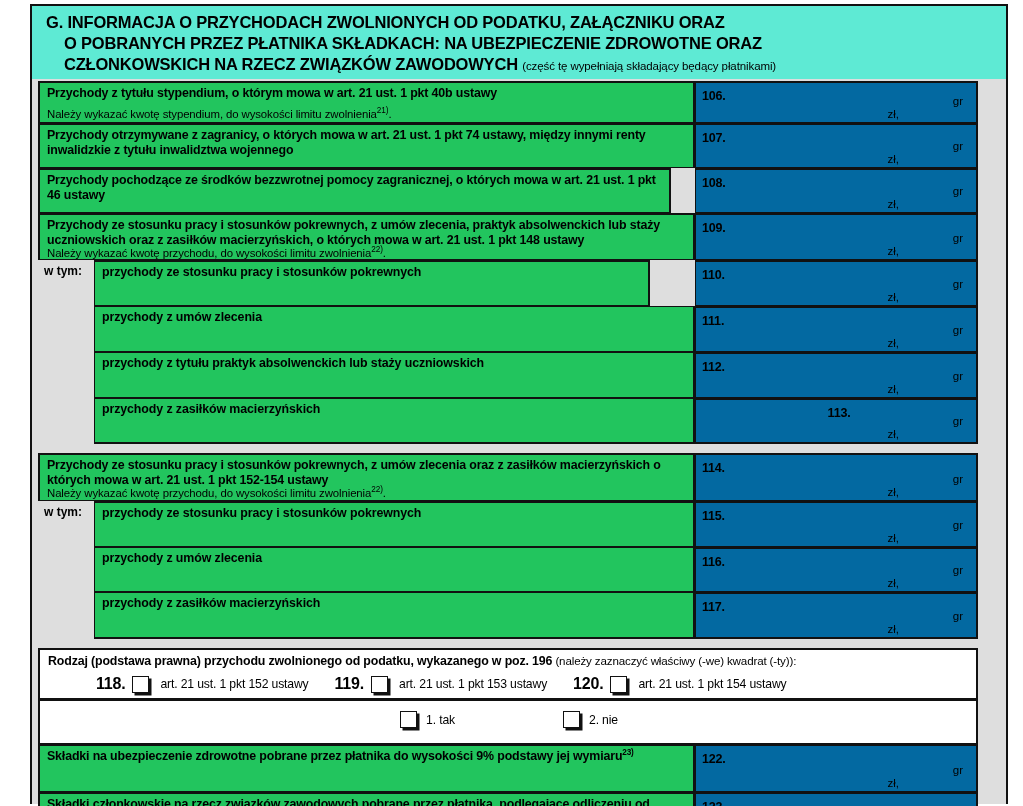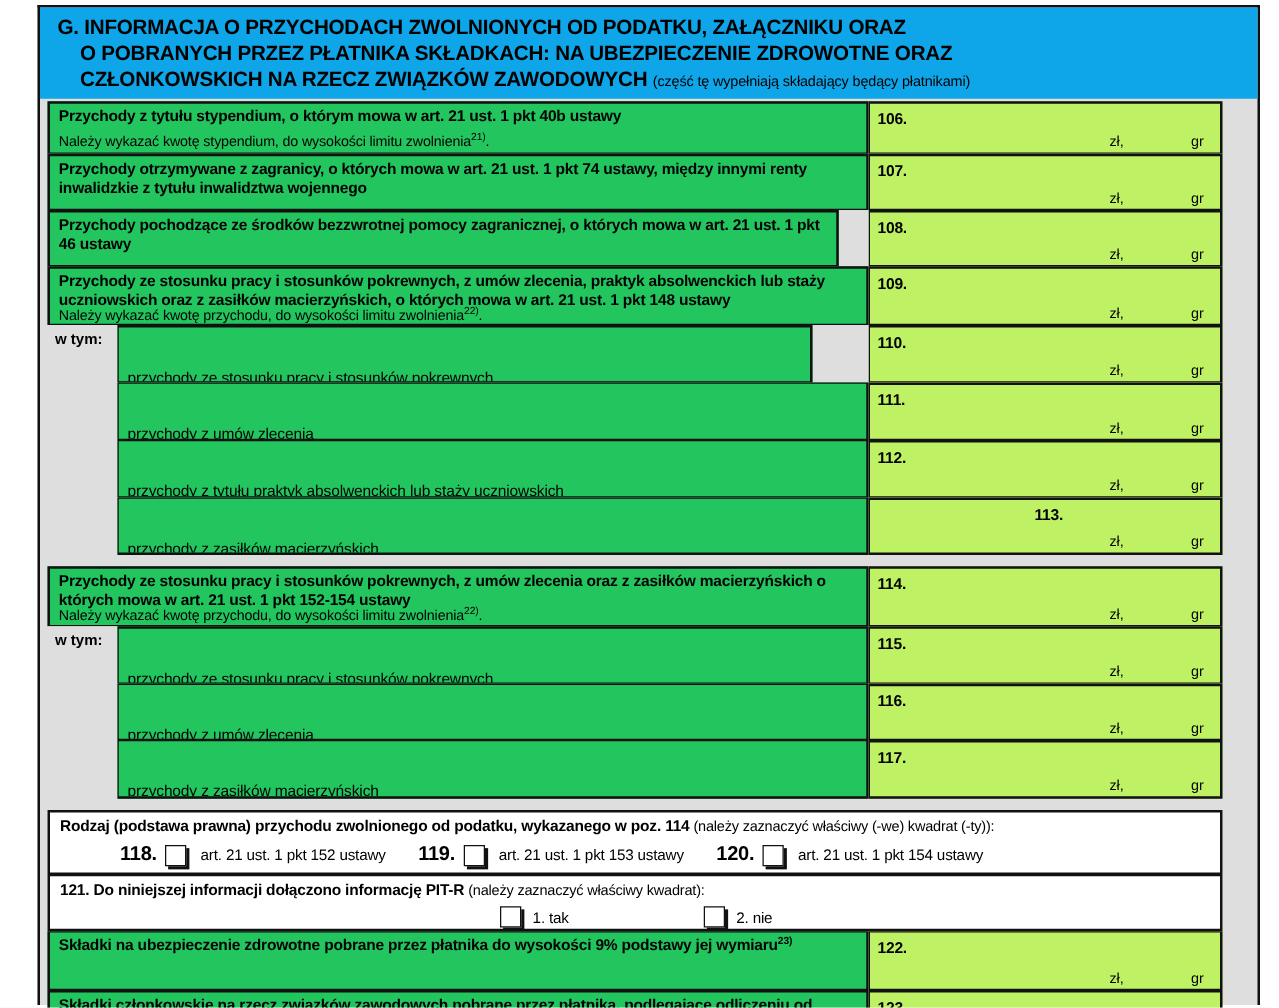--- a/index.html
+++ b/index.html
@@ -30,21 +30,21 @@
     height: 800px;
     background: #dedede;
     border-left: 2px solid #111;
     border-top: 2px solid #111;
     border-right: 2px solid #111;
   }
 
   
   #heading {
     padding: 6px 8px 2px 10px;
-    background: #0ea5e9;
+    background: #5eead4;
   }
   .hl {
     font-weight: bold;
     font-size: 16.5px;
     letter-spacing: -0.2px;
     line-height: 21px;
     white-space: nowrap;
   }
   .hl.l1 { padding-left: 4px; }
   .hl.l2 { padding-left: 22px; }
@@ -88,56 +88,55 @@
     padding-top: 4px;
     padding-left: 6px;
   }
   .lbl.sub {
     border-left-width: 1px;
     border-top-width: 1px;
   }
   .lbl.sub.topthick { border-top-width: 2px; }
 
   .val {
-    background: #bef264;
+    background: #0369a1;
     border: 2px solid #111;
     border-left-width: 1px;
     border-bottom-width: 1px;
     position: relative;
     flex: 0 0 283px;
     padding: 3px 0 0 6px;
   }
   .val .num {
     font-size: 12.5px;
     font-weight: bold;
     letter-spacing: -0.2px;
   }
   .val .zl {
     position: absolute;
     right: 77px; bottom: 2px;
     font-size: 11.5px;
   }
   .val .gr {
     position: absolute;
-    right: 13px; bottom: 2px;
+    right: 13px; bottom: 15px;
     font-size: 11.5px;
   }
 
   .t-main {
     font-size: 12.4px;
     font-weight: bold;
     line-height: 14.5px;
     letter-spacing: -0.15px;
   }
   .t-sub {
     font-size: 12.4px;
-    font-weight: normal;
+    font-weight: bold;
     line-height: 14.5px;
     letter-spacing: -0.1px;
-    margin-top: 30px;
   }
   .t-hint {
     font-size: 11.4px;
     font-weight: normal;
     line-height: 13px;
     letter-spacing: -0.1px;
   }
   sup { font-size: 8.2px; vertical-align: super; line-height: 0; }
 
   
@@ -335,42 +334,41 @@
       <div class="val" style="height:47px;border-bottom-width:2px;">
         <span class="num">117.</span>
         <span class="zl">zł,</span>
         <span class="gr">gr</span>
       </div>
     </div>
 
     <div style="height:9px;background:#dedede;"></div>
 
     <div class="fullrow" style="height:52px;border-bottom-width:2px;">
-      <div class="rodzaj-title"><span>Rodzaj (podstawa prawna) przychodu zwolnionego od podatku, wykazanego w poz. 114</span><span class="thin"> (należy zaznaczyć właściwy (-we) kwadrat (-ty)):</span></div>
+      <div class="rodzaj-title"><span>Rodzaj (podstawa prawna) przychodu zwolnionego od podatku, wykazanego w poz. 196</span><span class="thin"> (należy zaznaczyć właściwy (-we) kwadrat (-ty)):</span></div>
       <div class="cbline">
         <div class="cbgroup">
           <span class="cbnum">118.</span>
           <span class="cbox"></span>
           <span class="cblabel">art. 21 ust. 1 pkt 152 ustawy</span>
         </div>
         <div class="cbgroup" style="margin-left:26px;">
           <span class="cbnum">119.</span>
           <span class="cbox"></span>
           <span class="cblabel">art. 21 ust. 1 pkt 153 ustawy</span>
         </div>
         <div class="cbgroup" style="margin-left:26px;">
           <span class="cbnum">120.</span>
           <span class="cbox"></span>
           <span class="cblabel">art. 21 ust. 1 pkt 154 ustawy</span>
         </div>
       </div>
     </div>
 
     <div class="fullrow" style="height:45px;border-top-width:1px;border-bottom-width:2px;">
-      <div class="pitr-title"><span>121. Do niniejszej informacji dołączono informację PIT-R</span><span class="thin"> (należy zaznaczyć właściwy kwadrat):</span></div>
       <div class="cbline center">
         <div class="cbgroup">
           <span class="cbox"></span>
           <span class="cblabel">1. tak</span>
         </div>
         <div class="cbgroup">
           <span class="cbox"></span>
           <span class="cblabel">2. nie</span>
         </div>
       </div>

